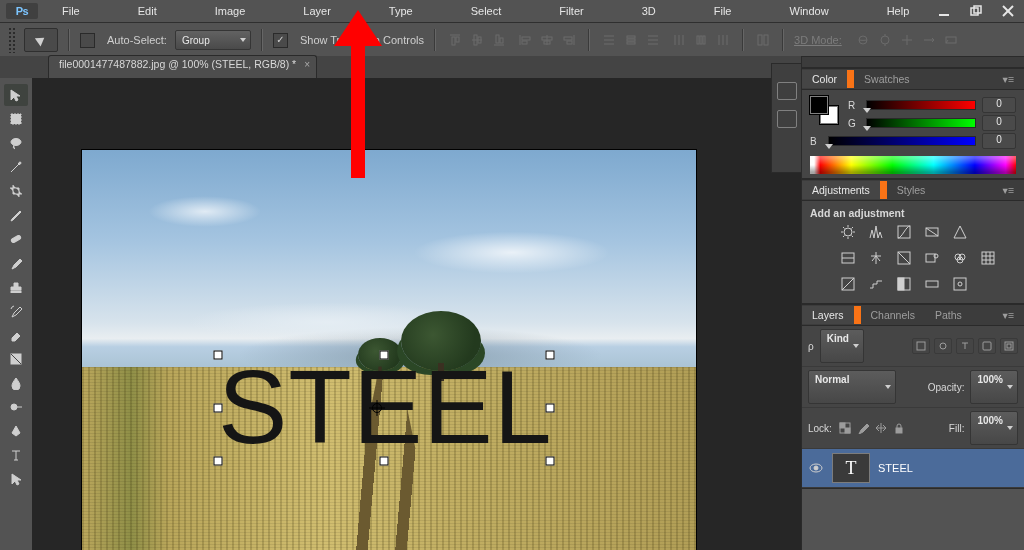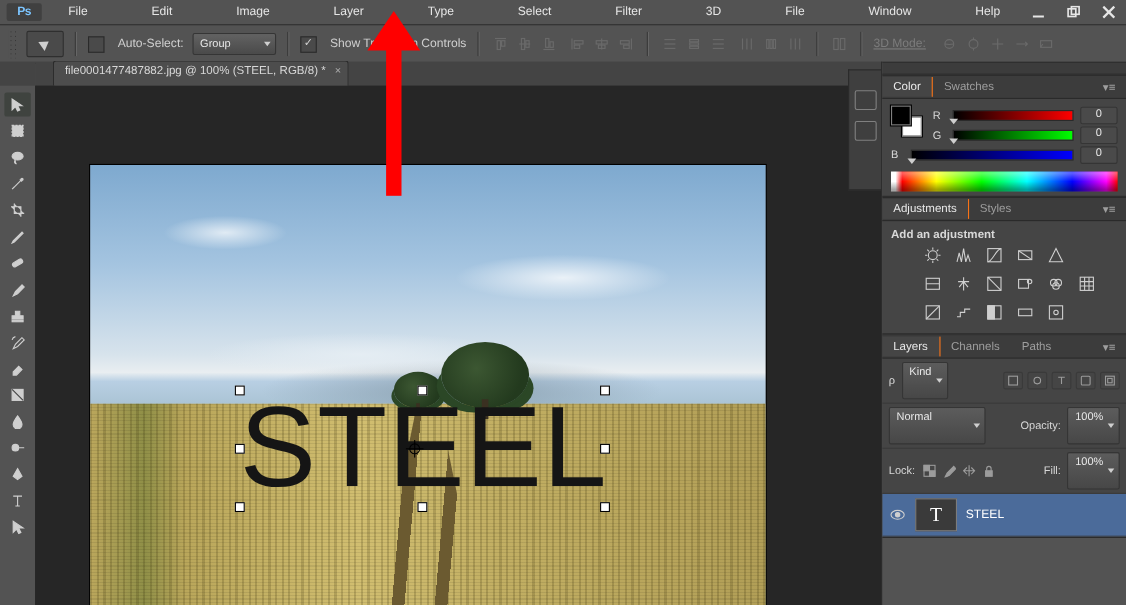--- a/index.html
+++ b/index.html
@@ -311,21 +311,21 @@
     background: #3c3c3c;
     border-bottom: 1px solid #2a2a2a;
   }
   .panel .panel-tabs span {
     padding: 3px 10px;
     color: #9e9e9e;
   }
   .panel .panel-tabs span.active {
     background: #454545;
     color: #e8e8e8;
-    border-right: 1px solid #f97316;
+    border-right: 7px solid #f97316;
   }
   .panel .panel-menu {
     margin-left: auto; padding: 0 6px; color: #9e9e9e;
   }
 
   
   .color-body { padding: 6px 8px 4px 8px; }
   .fgbg {
     position: relative; width: 28px; height: 28px;
     float: left; margin-right: 10px;
@@ -380,21 +380,21 @@
   
   .layers .row1, .layers .row2, .layers .row3 {
     display: flex; align-items: center; gap: 6px;
     padding: 3px 6px;
     border-bottom: 1px solid #3a3a3a;
     font-size: 10px;
   }
   .layers .dd {
     height: 16px; border: 1px solid #353535; border-radius: 2px;
     background: linear-gradient(#5c5c5c,#474747); color: #e8e8e8;
-    padding: 0 14px 16px 6px; position: relative; display:inline-flex; align-items:center;
+    padding: 0 14px 16px 6px; position: relative; display:inline-flex; align-items:center;font-weight:bold;
   }
   .layers .dd::after{
     content:""; position:absolute; right:4px; top:50%;
     border-left:3px solid transparent;border-right:3px solid transparent;border-top:4px solid #cfcfcf;
     transform:translateY(-50%);
   }
   .filter-icons { display:flex; gap:4px; margin-left:auto;}
   .filter-icons .fi {
     width:16px;height:14px;border:1px solid #3a3a3a;border-radius:2px;
     display:flex;align-items:center;justify-content:center;

